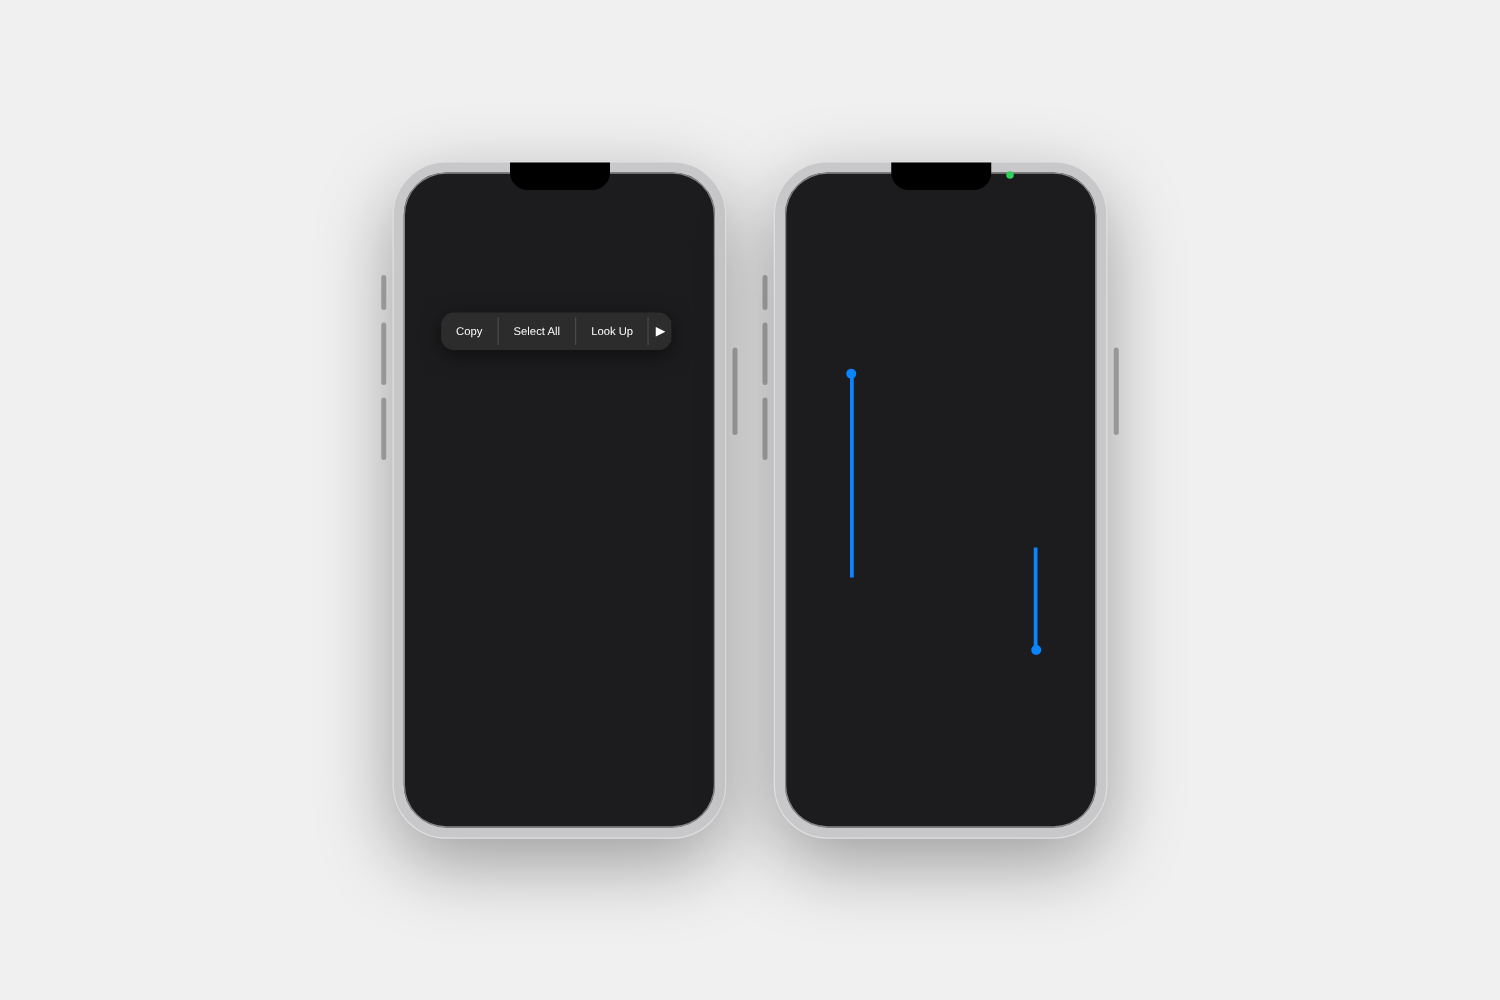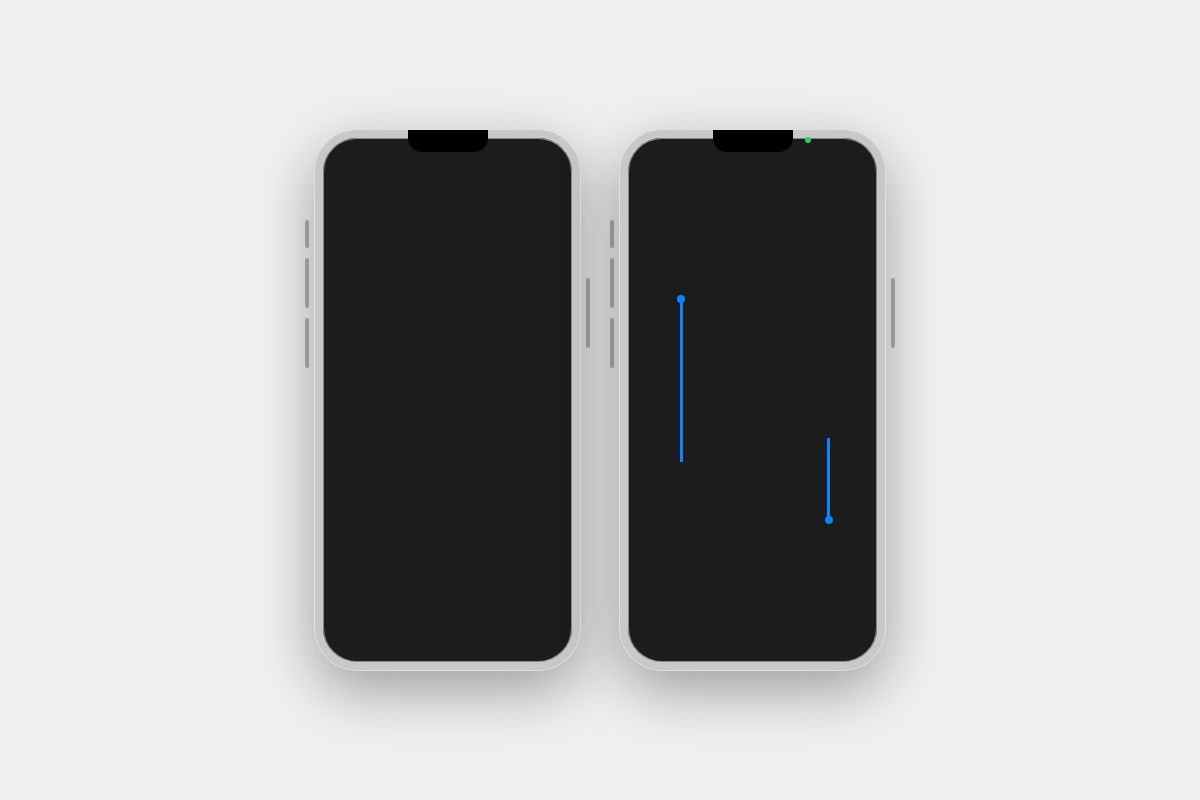--- a/index.html
+++ b/index.html
@@ -549,20 +549,26 @@
       <div class="camera-viewport">
         <div class="scene-bg"></div>
         <div class="hershey-box">
           <div class="hershey-logo-area"></div>
         </div>
 
         <div class="swipe-banner">
           <span>Swipe or tap to select text.</span>
         </div>
 
+        <div class="context-menu">
+          <div class="context-menu-item">Copy</div>
+          <div class="context-menu-item">Select All</div>
+          <div class="context-menu-item">Look Up</div>
+          <div class="context-menu-arrow">▶</div>
+        </div>
 
         <div class="ocr-text-box">
           <span class="ocr-text-main">Your support of Hershey is an opportunity to share happiness and helps educate children in need through Milton Hershey School.</span>
           <span class="ocr-text-url">www.mhskids.org</span>
           <span class="ocr-text-script">Thank You</span>
           <span class="ocr-text-script2">for making a difference</span>
         </div>
 
         <div class="zoom-controls">
           <span class="zoom-btn">.5</span>

